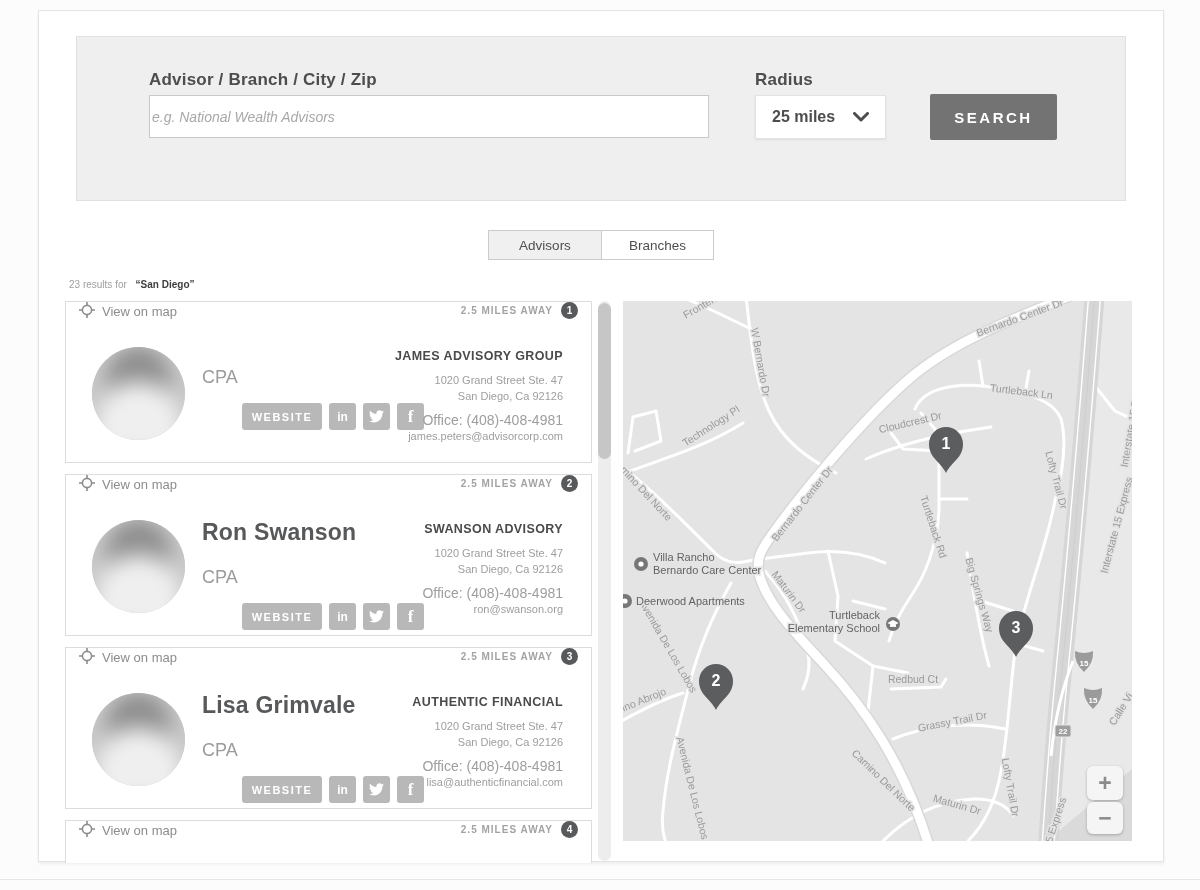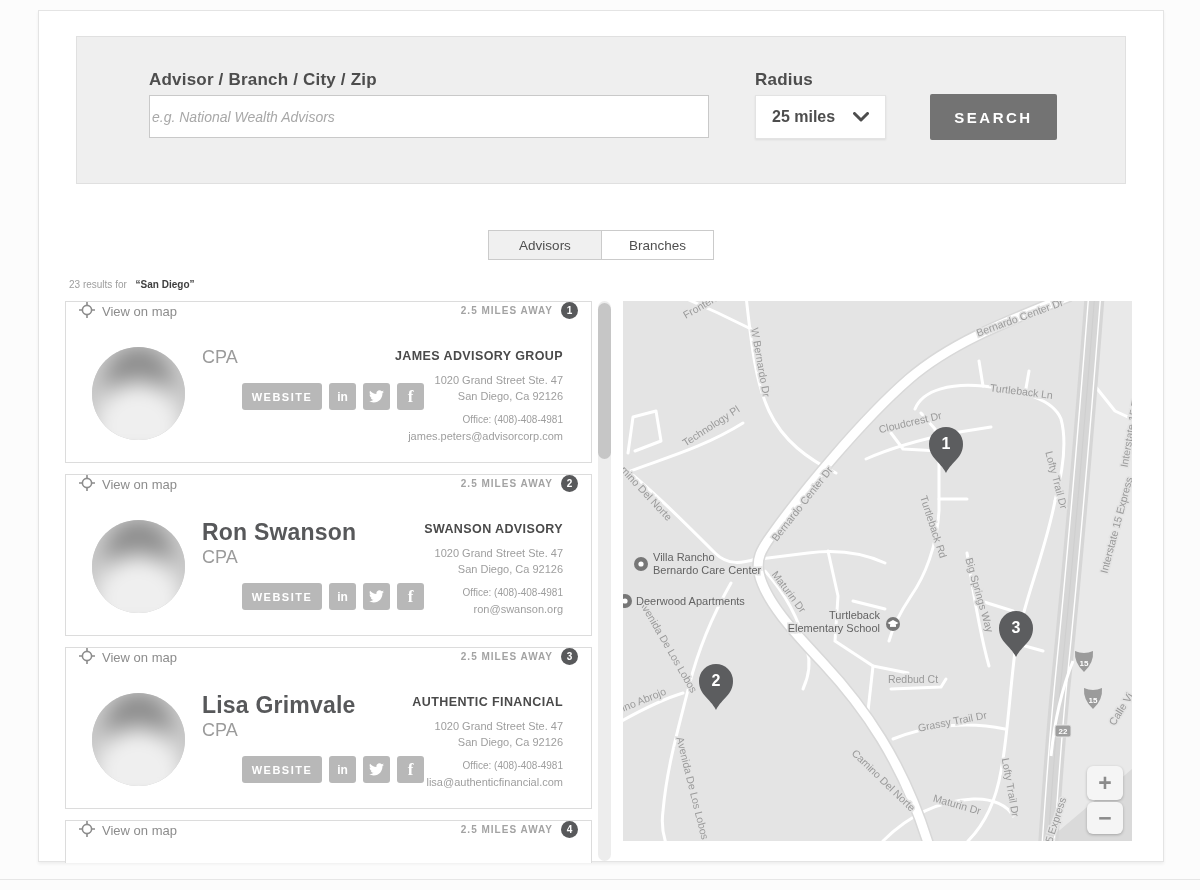--- a/index.html
+++ b/index.html
@@ -4,21 +4,21 @@
 <style>
   * { margin:0; padding:0; box-sizing:border-box; }
   html,body { width:1200px; height:890px; background:#fcfcfc;
     font-family:"Liberation Sans", sans-serif; overflow:hidden; }
 
   .page-card { position:absolute; left:38px; top:10px; width:1126px; height:852px;
     background:#fff; border:1px solid #e4e4e4; box-shadow:0 2px 3px rgba(0,0,0,.06); }
   .footer-line { position:absolute; left:0; top:879px; width:1200px; height:1px; background:#e6e6e6; }
 
   
-  .search-panel { position:absolute; left:37px; top:25px; width:1050px; height:148px;
+  .search-panel { position:absolute; left:37px; top:25px; width:1050px; height:165px;
     background:#efefef; border:1px solid #e0e0e0; }
   .field-label { position:absolute; font-size:17px; font-weight:bold; color:#4d4d4d; letter-spacing:.2px; }
   .lbl-keyword { left:72px; top:33px; }
   .lbl-radius  { left:678px; top:33px; }
   .search-input { position:absolute; left:72px; top:58px; width:560px; height:43px;
     border:1px solid #c9c9c9; background:#fff; padding:0 2px; font-size:14px; color:#555;
     font-family:"Liberation Sans", sans-serif; }
   .search-input::placeholder { color:#a8a8a8; font-style:italic; }
   .radius-select { position:absolute; left:678px; top:58px; width:131px; height:44px;
     background:#fff; border:1px solid #e3e3e3; box-shadow:0 1px 2px rgba(0,0,0,.08);
@@ -53,31 +53,31 @@
   .avatar { position:absolute; left:26px; top:45px; width:93px; height:93px; border-radius:50%;
     overflow:hidden; background:#c9c9c9; }
   .avatar .blur { position:absolute; inset:-8px; filter:blur(7px);
     background:
       radial-gradient(circle at 50% 80%, #efefef 0 30%, rgba(0,0,0,0) 55%),
       radial-gradient(circle at 50% 34%, #8f8f8f 0 20%, rgba(0,0,0,0) 48%),
       radial-gradient(circle at 50% 52%, #bdbdbd 0 30%, rgba(0,0,0,0) 60%),
       linear-gradient(#d6d6d6,#b5b5b5); }
   .mid-col { position:absolute; left:136px; top:44px; }
   .adv-name { font-size:23px; font-weight:bold; color:#57585a; letter-spacing:.2px; }
-  .adv-title { font-size:18px; color:#9b9b9b; margin-top:1px; }
+  .adv-title { font-size:18px; color:#9b9b9b; margin-top:21px; }
   .btn-row { display:flex; gap:7px; margin-top:15px;margin-left:40px; }
   .website-btn { width:80px; height:27px; background:#b8b8b8; border:none; border-radius:3px;
     color:#fff; font-size:11px; font-weight:bold; letter-spacing:1.5px; cursor:pointer;
     font-family:"Liberation Sans", sans-serif; }
   .soc { width:27px; height:27px; background:#b8b8b8; border-radius:3px; color:#fff;
     display:flex; align-items:center; justify-content:center; font-size:13px; font-weight:bold; cursor:pointer; }
   .right-col { position:absolute; right:28px; top:47px; text-align:right; }
   .company { font-size:12.5px; font-weight:bold; color:#4a4a4a; letter-spacing:.4px; margin-bottom:9px; }
   .addr { font-size:11px; color:#9e9e9e; line-height:16px; }
-  .office { font-size:10px; color:#9e9e9e; margin-top:8px; line-height:16px; }
+  .office { font-size:14px; color:#9e9e9e; margin-top:8px; line-height:16px; }
   .email { font-size:11px; color:#9e9e9e; line-height:16px; }
 
   
   .scrollbar { position:absolute; left:559px; top:290px; width:13px; height:560px;
     background:#ededed; border-radius:7px; }
   .scroll-thumb { position:absolute; left:0; top:2px; width:13px; height:156px;
     background:#c6c6c6; border-radius:7px; cursor:pointer; }
 
   
   .map { position:absolute; left:584px; top:290px; width:509px; height:540px;

